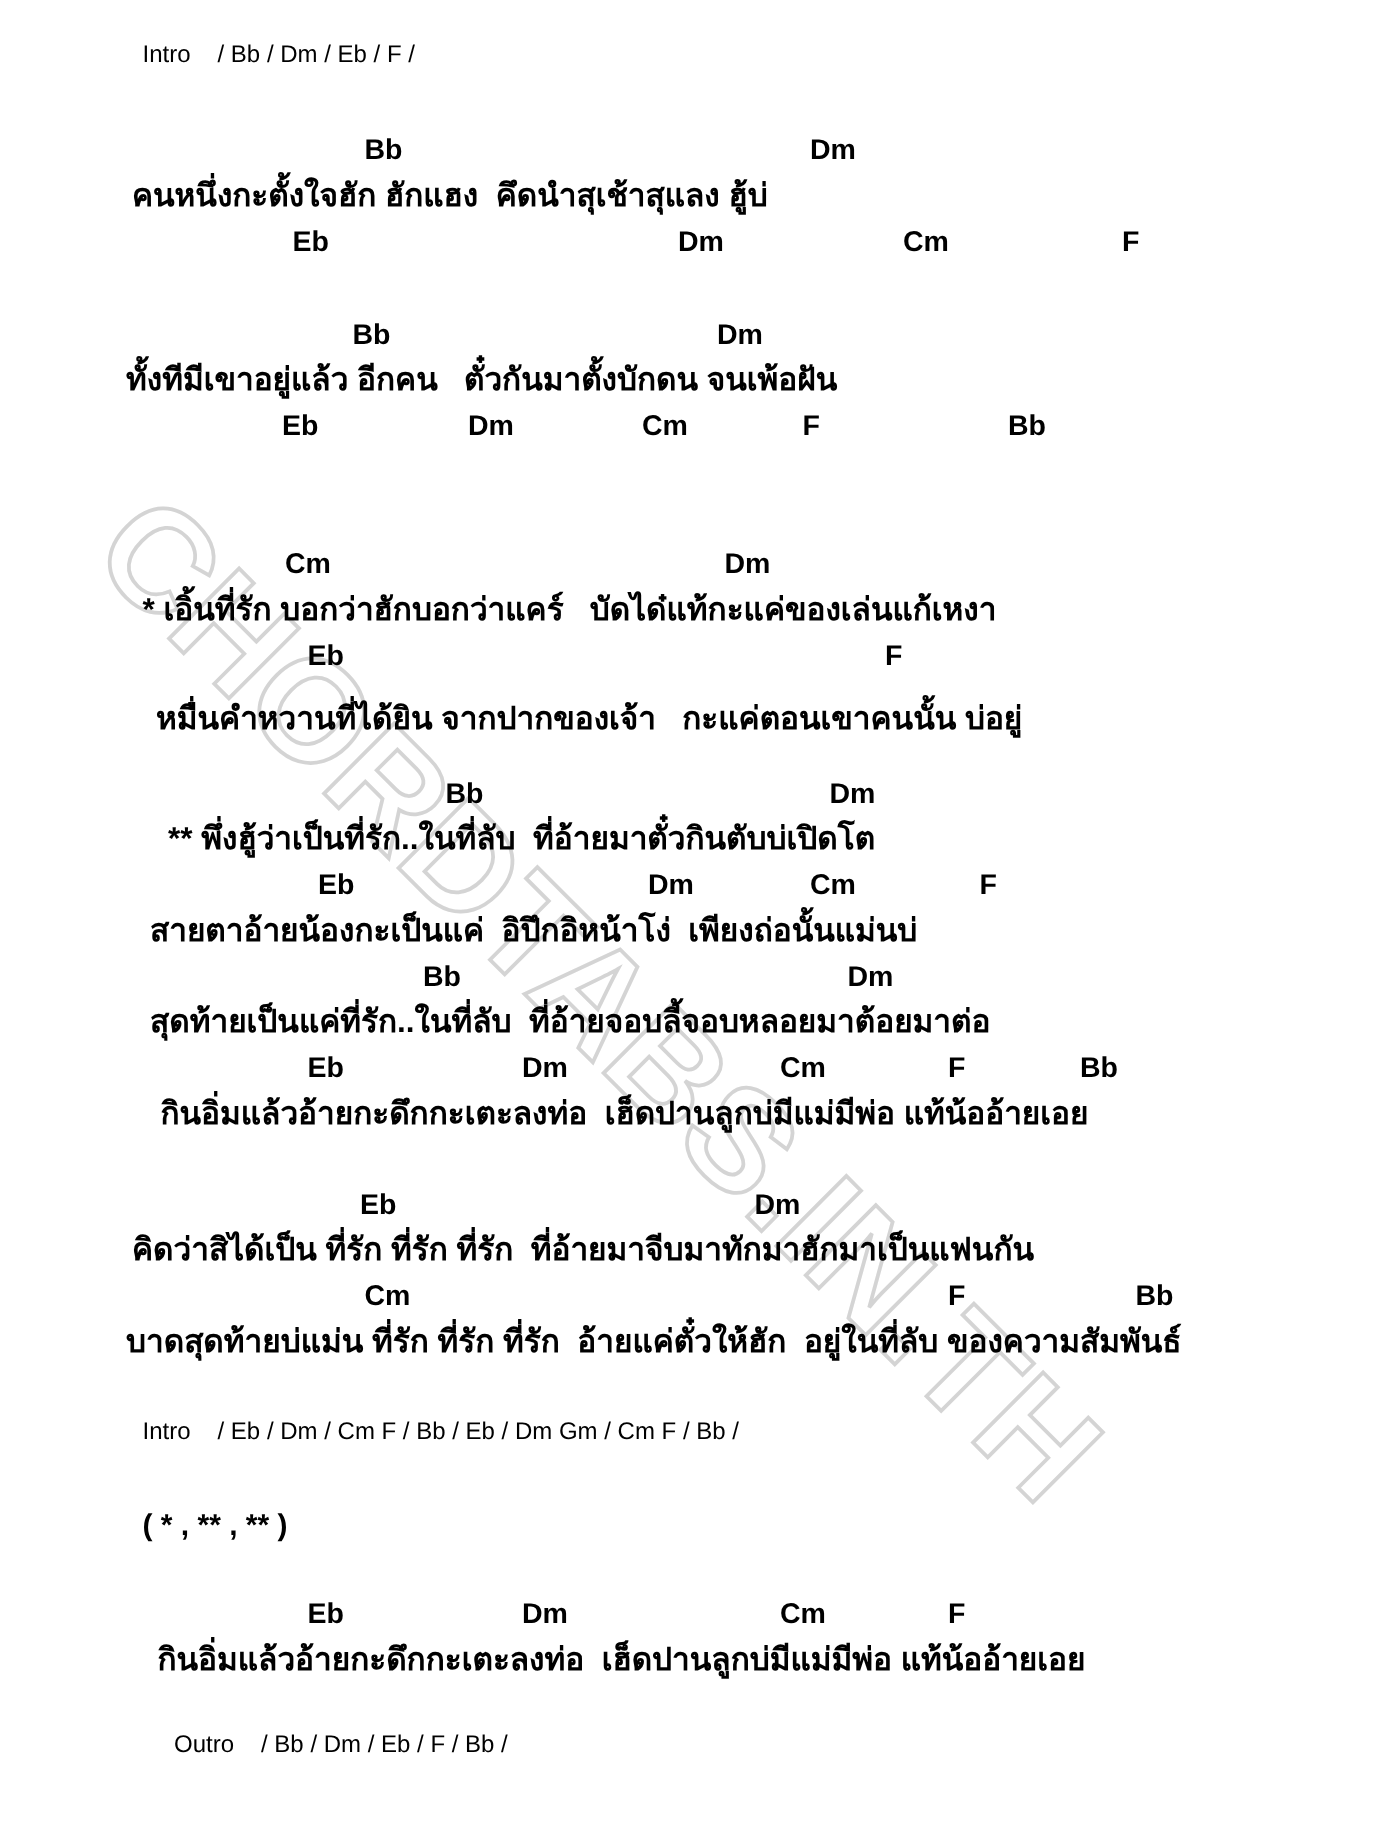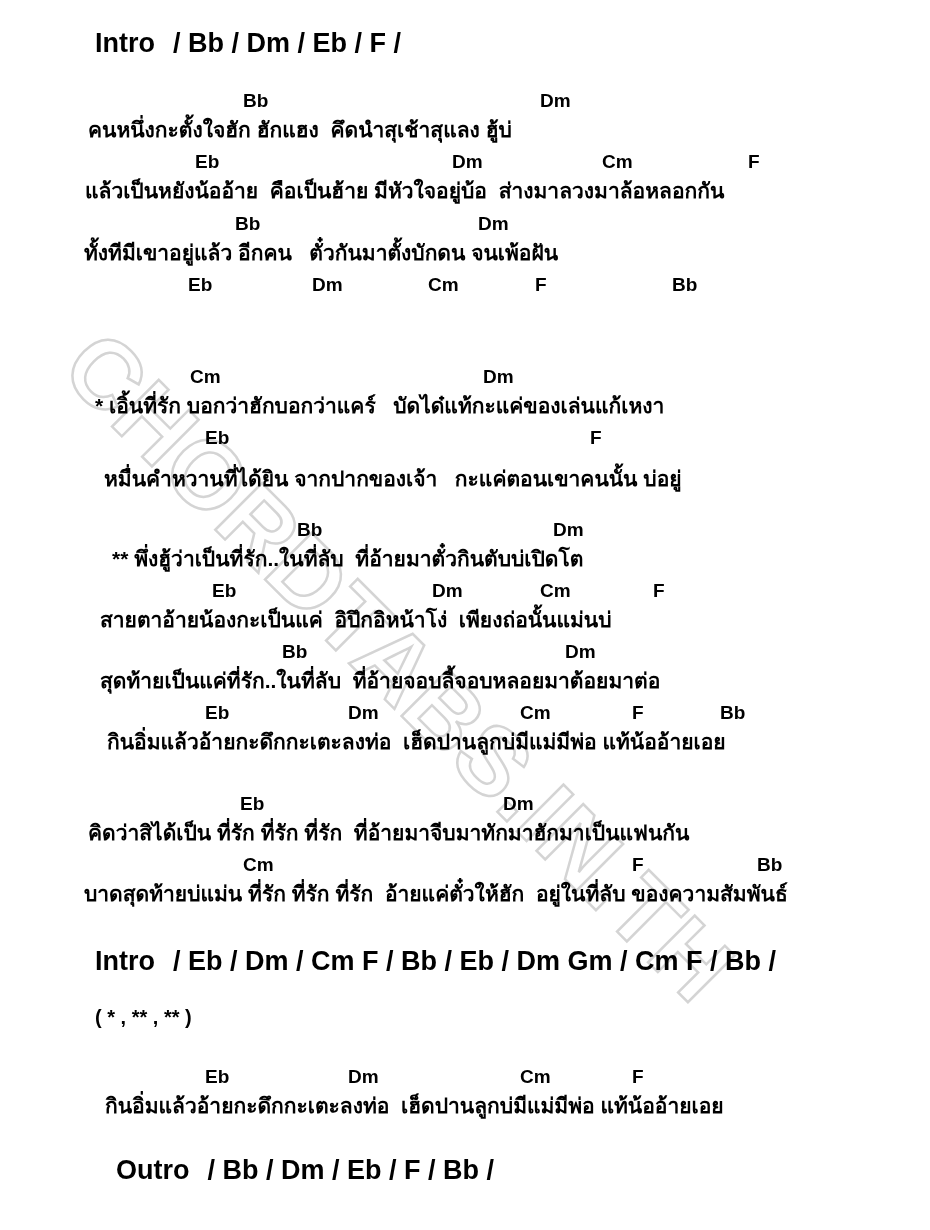--- a/index.html
+++ b/index.html
@@ -35,22 +35,22 @@
     white-space:pre;
   }
   .lyric{
     position:absolute;
     font-weight:700;
     font-size:21px;
     white-space:pre;
   }
   .heading-line{
     position:absolute;
-    font-weight:700;
-    font-size:27px;
+    font-weight:400;
+    font-size:16px;
     white-space:pre;
   }
   .heading-line .chord-seq{margin-left:18px;}
   .plain-line{
     position:absolute;
     font-weight:700;
     font-size:20px;
     white-space:pre;
   }
 </style>
@@ -65,21 +65,20 @@
         <span class="chord" style="left: 243px;">Bb</span>
         <span class="chord" style="left: 540px;">Dm</span>
       </div>
       <div class="lyric" style="left: 88px; top: 113px; text-align: center;">คนหนึ่งกะตั้งใจฮัก ฮักแฮง  คึดนำสุเช้าสุแลง ฮู้บ่</div>
       <div class="chord-row" style="top: 151px;">
         <span class="chord" style="left: 195px;">Eb</span>
         <span class="chord" style="left: 452px;">Dm</span>
         <span class="chord" style="left: 602px;">Cm</span>
         <span class="chord" style="left: 748px;">F</span>
       </div>
-      <div class="lyric" style="left: 85px; top: 174px;">แล้วเป็นหยังน้ออ้าย  คือเป็นฮ้าย มีหัวใจอยู่บ้อ  ส่างมาลวงมาล้อหลอกกัน</div>
       <div class="chord-row" style="top: 213px;">
         <span class="chord" style="left: 235px;">Bb</span>
         <span class="chord" style="left: 478px;">Dm</span>
       </div>
       <div class="lyric" style="left: 84px; top: 236px;">ทั้งทีมีเขาอยู่แล้ว อีกคน   ตั๋วกันมาตั้งบักดน จนเพ้อฝัน</div>
       <div class="chord-row" style="top: 274px;">
         <span class="chord" style="left: 188px;">Eb</span>
         <span class="chord" style="left: 312px;">Dm</span>
         <span class="chord" style="left: 428px;">Cm</span>
         <span class="chord" style="left: 535px;">F</span>

